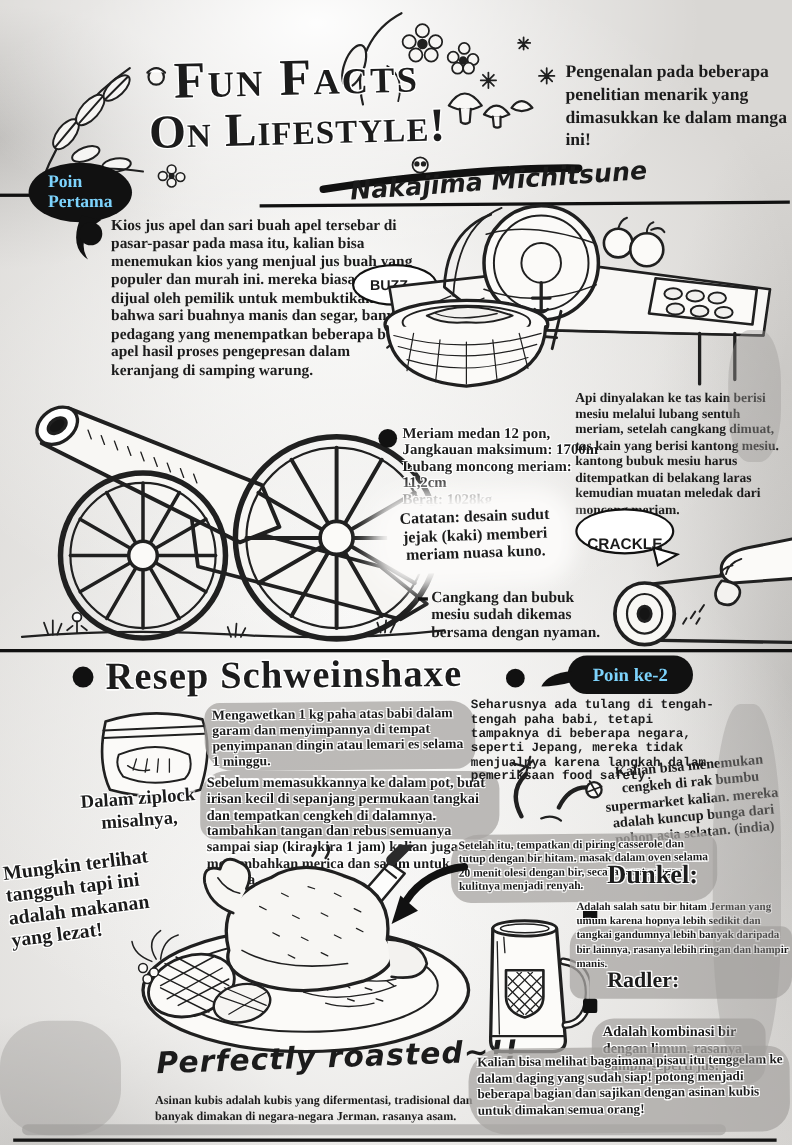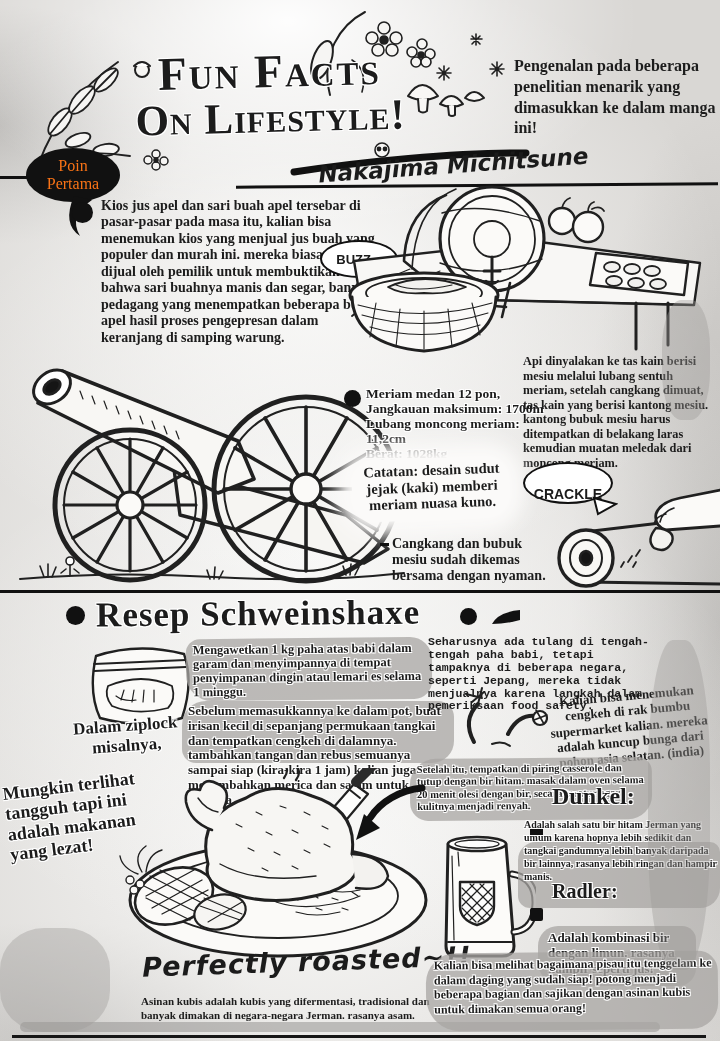--- a/index.html
+++ b/index.html
@@ -16,22 +16,22 @@
     font-family:"Liberation Serif", serif; color:#1b1b1b;}
   .abs{position:absolute;}
   .t{font-weight:bold; color:#1c1c1c;}
   .halo{text-shadow:-1px -1px 0 #fff,1px -1px 0 #fff,-1px 1px 0 #fff,1px 1px 0 #fff,0 1px 0 #fff,0 -1px 0 #fff;}
   .pre{white-space:pre-line;}
   .blob{background:rgba(168,166,163,.75); border-radius:18px;}
   .whiteblob{background:#fbfaf9; box-shadow:0 0 18px 14px #fbfaf9; border-radius:24px;}
   .bubble{background:#fff;border:2.5px solid #111;border-radius:50%;
     display:flex;align-items:center;justify-content:center;
     font-family:"Liberation Sans", sans-serif;font-weight:bold;}
-  .blackbadge{background:#111;color:#f97316;display:flex;align-items:center;justify-content:center;
-    text-align:center;font-weight:normal;}
+  .blackbadge{background:#111;color:#7dd3fc;display:flex;align-items:center;justify-content:center;
+    font-weight:bold;}
   .dot{background:#111;border-radius:50%;}
   .smudge{background:rgba(158,156,153,.4);border-radius:40%;}
   svg{display:block;}
   .ink{stroke:#202020;fill:none;stroke-linecap:round;stroke-linejoin:round;}
 </style>
 </head>
 <body>
 
 <div class="page">
 
@@ -276,20 +276,23 @@
 
   <div class="abs t" style="left:392px;top:536px;width:158px;font-size:14px;line-height:1.15;">Cangkang dan bubuk mesiu sudah dikemas bersama dengan nyaman.</div>
   <div class="abs" style="left:380px;top:543px;width:9px;height:3px;background:#111;"></div>
 
   <div class="abs" style="left:0;top:590px;width:720px;height:3px;background:#111;"></div>
 
   <div class="abs dot" style="left:66px;top:606px;width:19px;height:19px;"></div>
   <div class="abs t halo" style="left:96px;top:594px;font-size:35px;letter-spacing:1px;transform:rotate(-0.5deg);">Resep Schweinshaxe</div>
   <div class="abs dot" style="left:460px;top:608px;width:17px;height:17px;"></div>
 
+  <div class="abs blackbadge" style="left:516px;top:596px;width:114px;height:35px;border-radius:18px;font-size:17px;">
+    <span>Poin ke-2</span>
+  </div>
   <svg class="abs" style="left:492px;top:608px;width:28px;height:20px" viewBox="0 0 28 20">
     <path d="M28,2 Q6,4 0,16 Q14,16 28,12 Z" fill="#111"></path>
   </svg>
 
   <svg class="abs" style="left:82px;top:634px;width:116px;height:96px" viewBox="0 0 116 96">
     <g class="ink" stroke-width="2.4">
       <path d="M14,22 Q6,58 18,84 Q62,96 100,84 Q112,48 102,20 Q56,8 14,22 Z" fill="#fbfaf8"></path>
       <path d="M12,30 L104,26 M12,37 L104,33" stroke-width="1.8"></path>
       <path d="M26,52 Q60,38 90,52 Q94,66 86,74 Q54,82 30,72 Q22,62 26,52 Z" stroke-width="1.8"></path>
       <path d="M34,62 q8,6 20,4 M42,56 l-3,10 M52,56 l-2,12 M62,56 l-1,12 M72,56 l0,12" stroke-width="1.2"></path>

